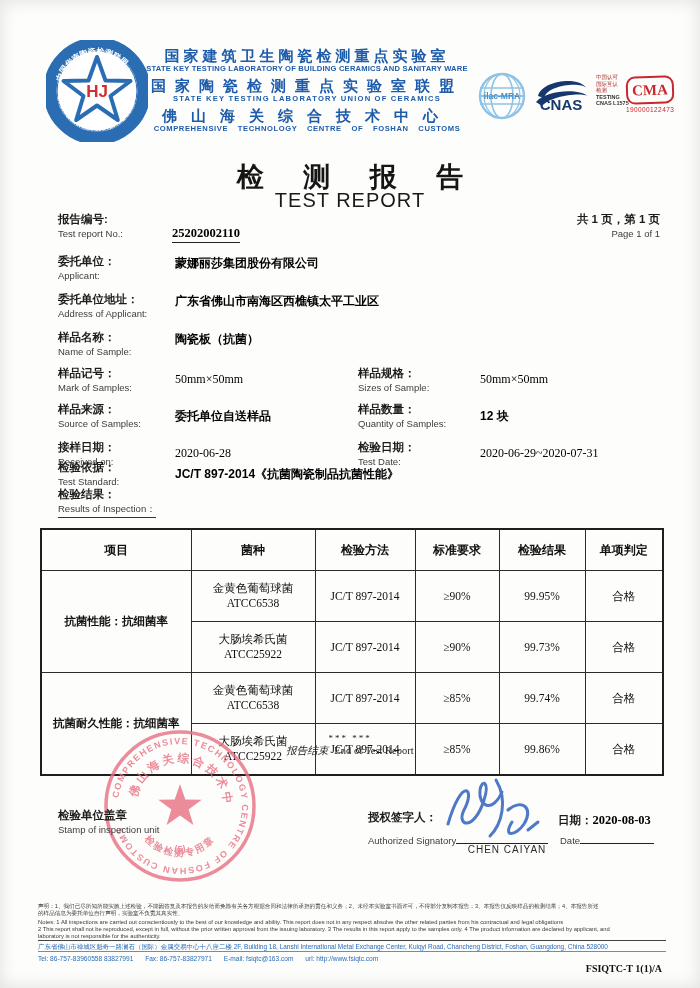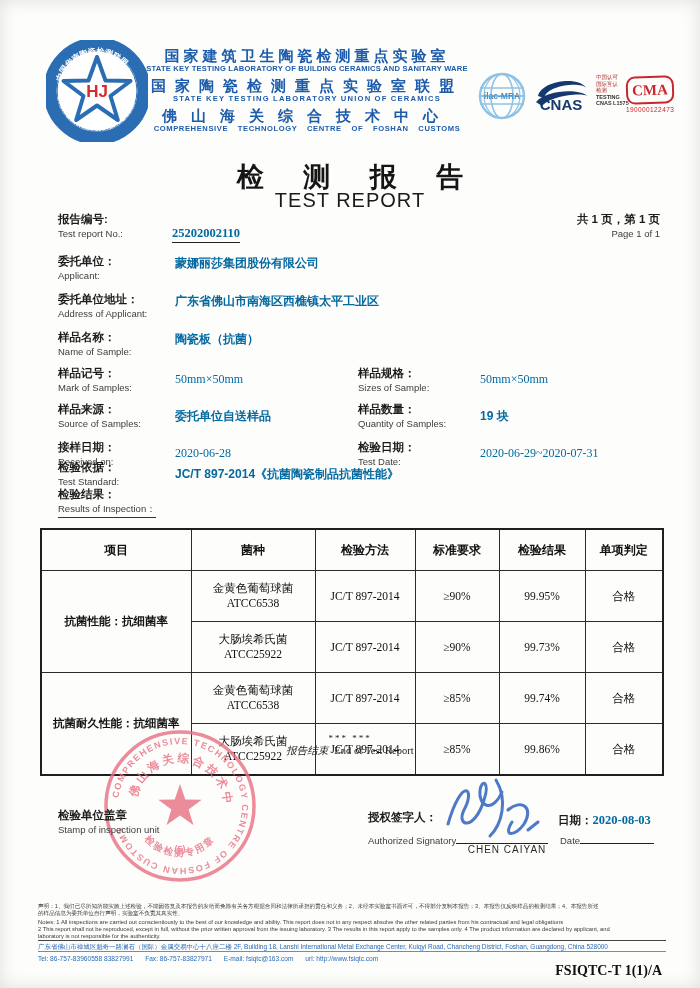--- a/index.html
+++ b/index.html
@@ -26,21 +26,21 @@
            font-family:"Liberation Serif",serif;transform:rotate(-2deg);}
   .cma-num{color:#c8272d;font-size:6.5px;margin-top:2px;letter-spacing:.4px;}
 
   
   .title-zh{font-size:27px;font-weight:bold;letter-spacing:16px;color:#151515;}
   .title-en{font-size:20px;letter-spacing:1px;color:#1a1a1a;}
 
   
   .lzh{font-weight:bold;font-size:11.5px;color:#1c1c1c;white-space:nowrap;}
   .len{font-size:9.5px;color:#3c3c3c;margin-top:1px;white-space:nowrap;}
-  .val{font-weight:bold;font-size:12px;color:#0369a1;white-space:nowrap;}
+  .val{font-weight:bold;font-size:12px;color:#000000;white-space:nowrap;}
   .num{font-family:"Liberation Serif",serif;}
   .u{border-bottom:1px solid #222;padding-bottom:1px;}
 
   
   table.res{border-collapse:collapse;width:622px;table-layout:fixed;}
   table.res th,table.res td{border:1px solid #2b2b2b;text-align:center;vertical-align:middle;padding:4px;}
   table.res{border:2px solid #1f1f1f;}
   table.res th{font-size:12px;font-weight:bold;height:32px;color:#111;}
   table.res td{font-family:"Liberation Serif",serif;font-size:11.5px;height:42px;color:#111;}
   td.item-cell{font-family:"Liberation Sans",sans-serif;font-weight:bold;font-size:12px;text-align:center;}
@@ -51,21 +51,21 @@
   .end-line .zh{font-style:italic;margin-right:6px;}
 
   
   .sig-underline{display:inline-block;border-bottom:1px solid #222;height:10px;}
   .sig-name{font-size:10px;letter-spacing:1px;color:#2b2b2b;}
 
   
   .note-zh{font-size:5.6px;line-height:7px;color:#3a3a3a;white-space:nowrap;}
   .note-en{font-size:5.8px;line-height:7px;color:#3a3a3a;white-space:nowrap;}
   .foot-blue{color:#2a6cb8;font-size:6.6px;line-height:9px;white-space:nowrap;}
-  .form-code{font-weight:bold;font-size:14px;color:#111;font-family:"Liberation Serif",serif;}
+  .form-code{font-weight:bold;font-size:10px;color:#111;font-family:"Liberation Serif",serif;}
   .hr-dark{border-top:1px solid #444;}
 </style>
 </head>
 <body>
 
 <div class="page">
 
   <svg class="abs" style="left:46px;top:40px;" width="102" height="102" viewBox="0 0 102 102">
     <circle cx="51" cy="51" r="47" fill="#ffffff" stroke="#2a6db3" stroke-width="13"></circle>
     <circle cx="51" cy="51" r="40" fill="#ffffff" stroke="#2a6db3" stroke-width="1"></circle>
@@ -172,21 +172,21 @@
 
   <div class="abs" style="left:58px;top:402px;">
     <div class="lzh">样品来源：</div>
     <div class="len">Source of Samples:</div>
   </div>
   <div class="abs val" style="left:175px;top:408px;">委托单位自送样品</div>
   <div class="abs" style="left:358px;top:402px;">
     <div class="lzh">样品数量：</div>
     <div class="len">Quantity of Samples:</div>
   </div>
-  <div class="abs val" style="left:480px;top:408px;">19 块</div>
+  <div class="abs val" style="left:480px;top:408px;">12 块</div>
 
   <div class="abs" style="left:58px;top:440px;">
     <div class="lzh">接样日期：</div>
     <div class="len">Received on:</div>
   </div>
   <div class="abs val num" style="left:175px;top:446px;font-weight:normal;">2020-06-28</div>
   <div class="abs" style="left:358px;top:440px;">
     <div class="lzh">检验日期：</div>
     <div class="len">Test Date:</div>
   </div>

